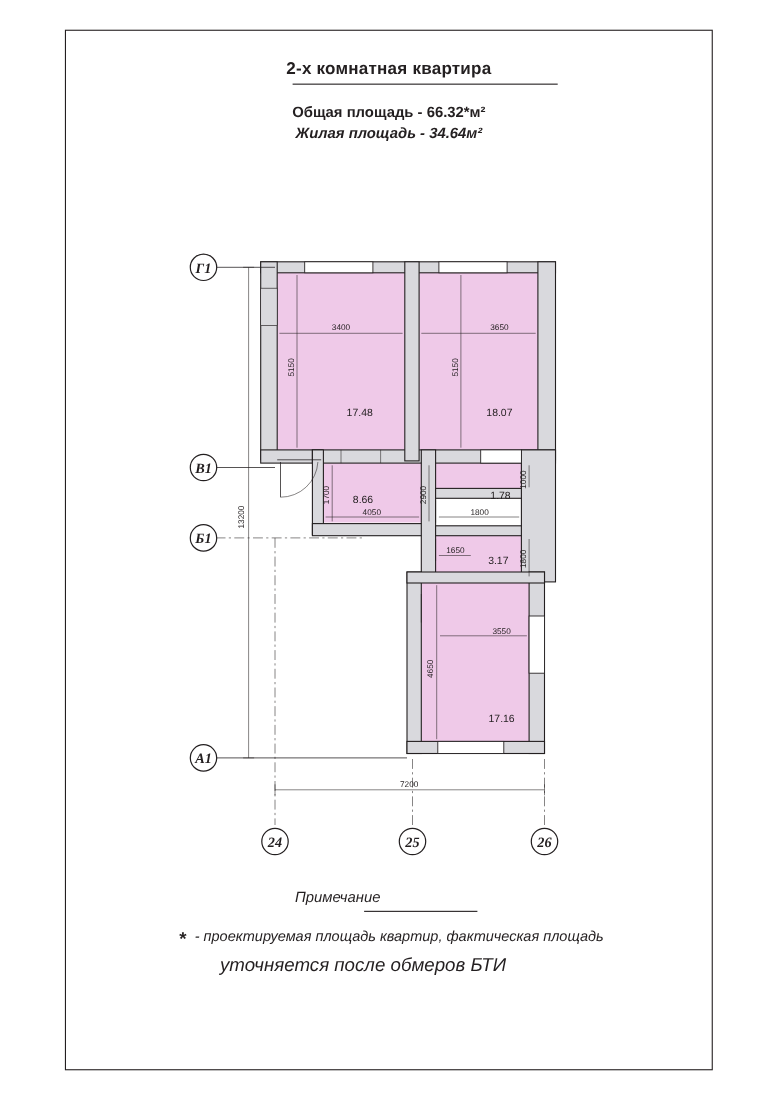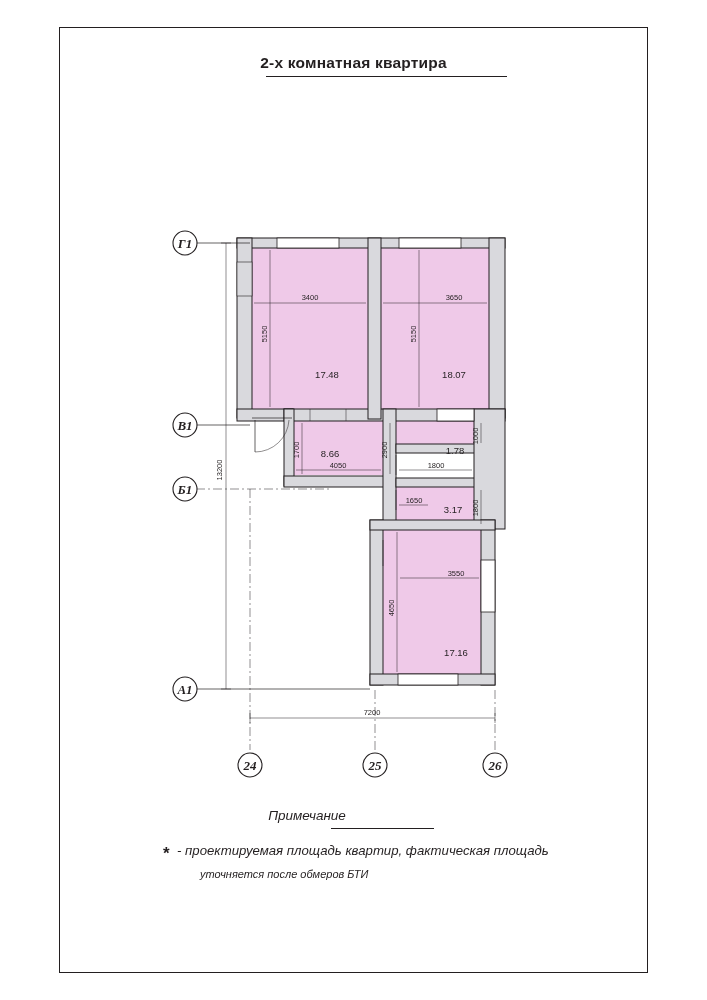--- a/index.html
+++ b/index.html
@@ -118,20 +118,24 @@
 </head>
 <body>
 
 <div id="page">
 
   <div class="frame"></div>
 
   <div class="title">2-х комнатная квартира</div>
   <div class="title-underline"></div>
 
+  <div class="areas">
+    <div>Общая площадь -  66.32*м²</div>
+    <div class="line2">Жилая площадь - 34.64м²</div>
+  </div>
 
   <svg id="plan" viewBox="0 0 707 1000">
     <defs>
       <style>
         .wall { fill: #d9d9dd; stroke: #231f20; stroke-width: 1; }
         .wallhatch { fill: none; stroke: #8c8c94; stroke-width: 0.5; }
         .room { fill: #efc9e8; stroke: none; }
         .thin { stroke: #231f20; stroke-width: 0.7; fill: none; }
         .vthin { stroke: #231f20; stroke-width: 0.5; fill: none; }
         .dash { stroke: #231f20; stroke-width: 0.5; fill: none; stroke-dasharray: 9 3 2 3; }
@@ -295,15 +299,15 @@
       <text class="area-text" x="455" y="454" text-anchor="middle">1.78</text>
       <text class="area-text" x="453" y="513" text-anchor="middle">3.17</text>
       <text class="area-text" x="456" y="656" text-anchor="middle">17.16</text>
     </g>
   </svg>
 
   <div class="note-title">Примечание</div>
   <div class="note-underline"></div>
   <div class="note-star">*</div>
   <div class="note-l1" style="font-size:13.2px;font-style:italic;">- проектируемая площадь квартир, фактическая площадь</div>
-  <div class="note-l2" style="font-size:11px;font-style:italic;">уточняется после обмеров БТИ</div>
+  <div class="note-l2" style="font-size:17px;font-style:italic;">уточняется после обмеров БТИ</div>
 
 </div>
 
 </body></html>

